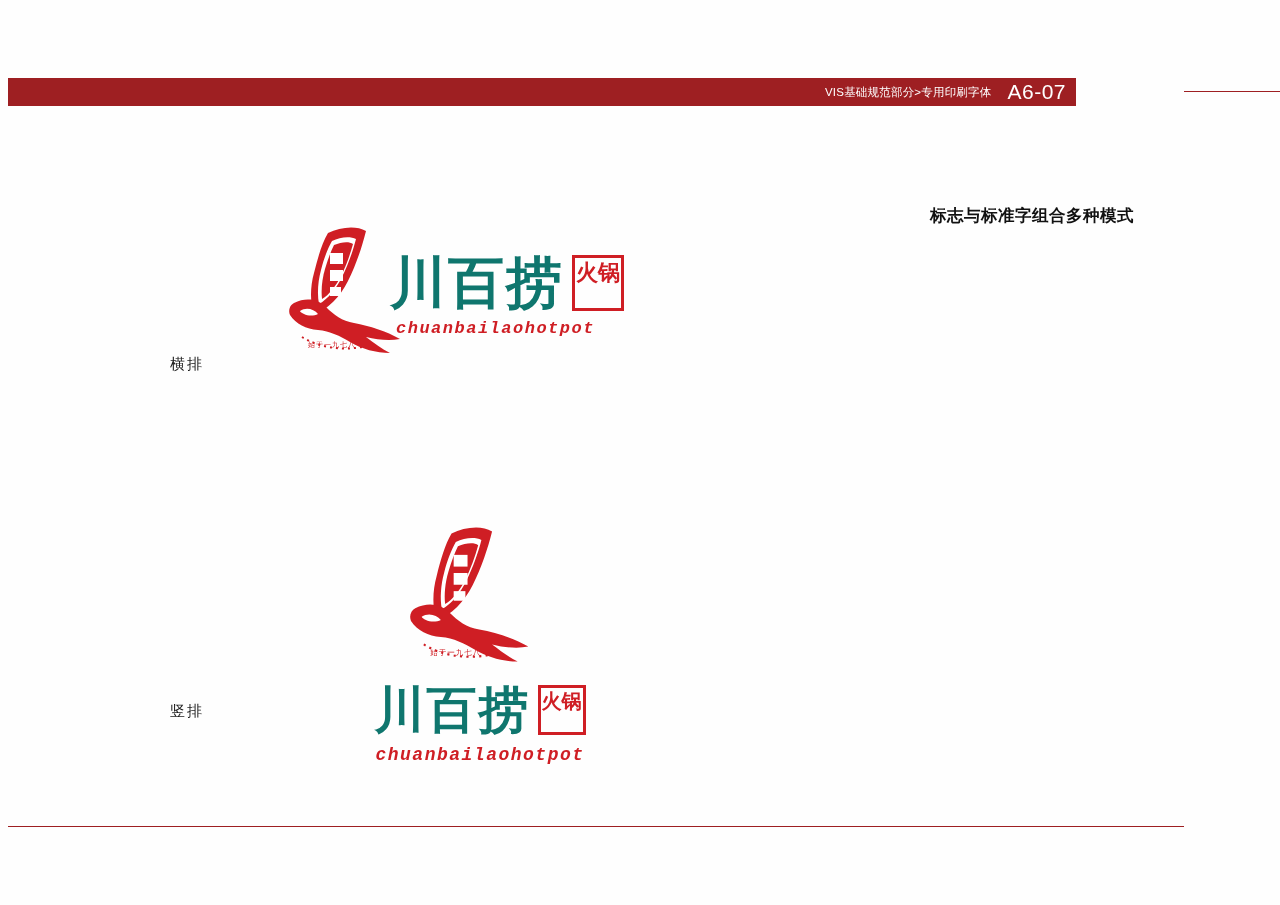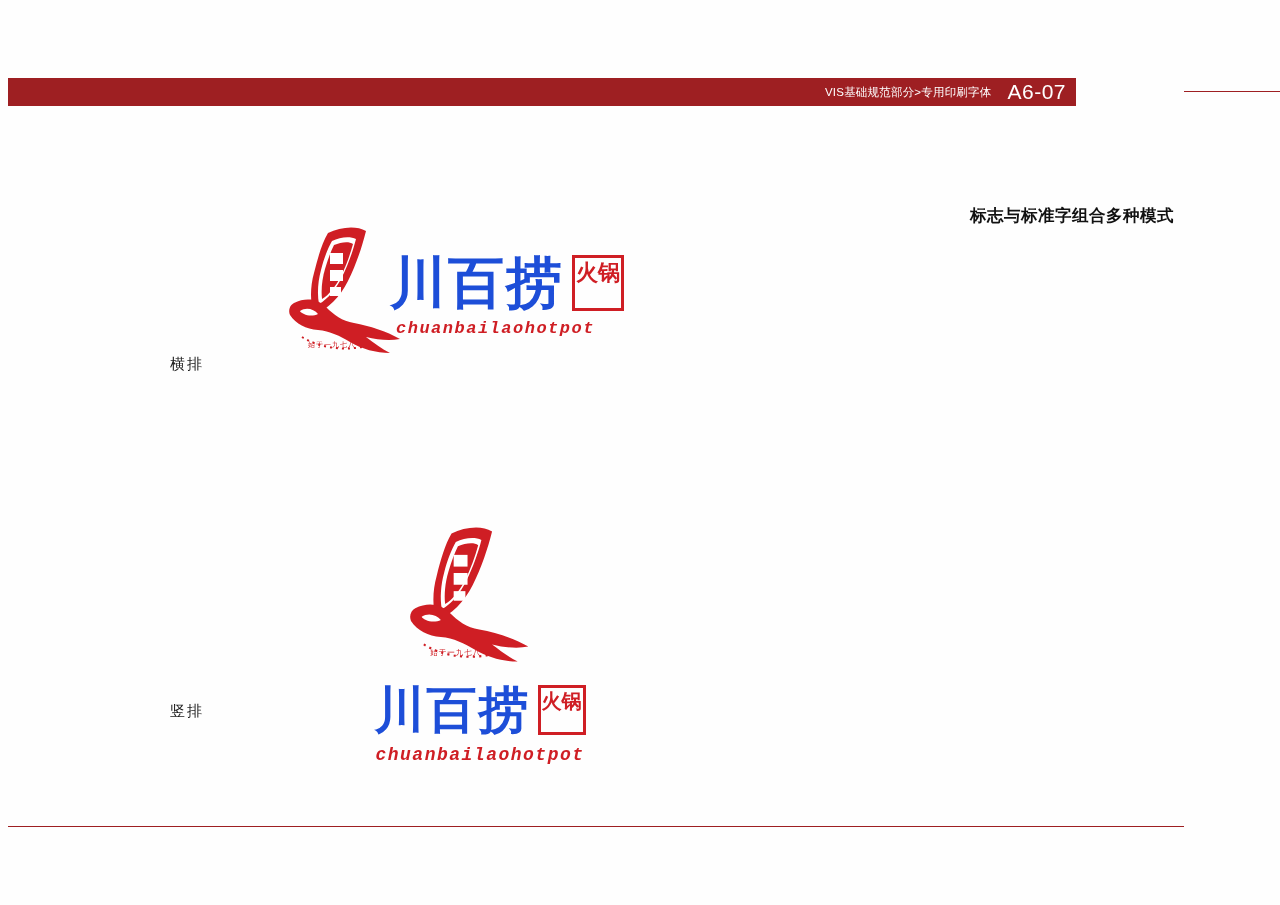--- a/index.html
+++ b/index.html
@@ -67,21 +67,21 @@
     font-size: 15px;
     color: #1a1a1a;
     letter-spacing: 2px;
   }
   #label-horizontal { left: 170px; top: 355px; }
   #label-vertical   { left: 170px; top: 702px; }
 
   
   .text-col {
     position: absolute;
-    left: 970px;
+    left: 930px;
     top: 205px;
     width: 255px;
   }
   .text-col h2 {
     margin: 0 0 16px 0;
     font-size: 16.5px;
     font-weight: 700;
     color: #111;
     letter-spacing: 0.5px;
     line-height: 1.3;
@@ -129,21 +129,21 @@
   .lockup { position: absolute; }
 
   #lockup-horizontal { left: 270px; top: 225px; width: 390px; height: 160px; }
   #lockup-vertical   { left: 355px; top: 525px; width: 250px; height: 255px; }
 
   .mark { position: absolute; }
   .wordmark { position: absolute; }
 
   
   .cn-word {
-    color: #1d4ed8;
+    color: #0f766e;
     font-family: "DejaVu Sans", "Liberation Sans", sans-serif;
     font-weight: 700;
     letter-spacing: 2px;
     white-space: nowrap;
     line-height: 1;
   }
   
   .boxed {
     display: inline-block;
     border: 3px solid #cf1e24;

